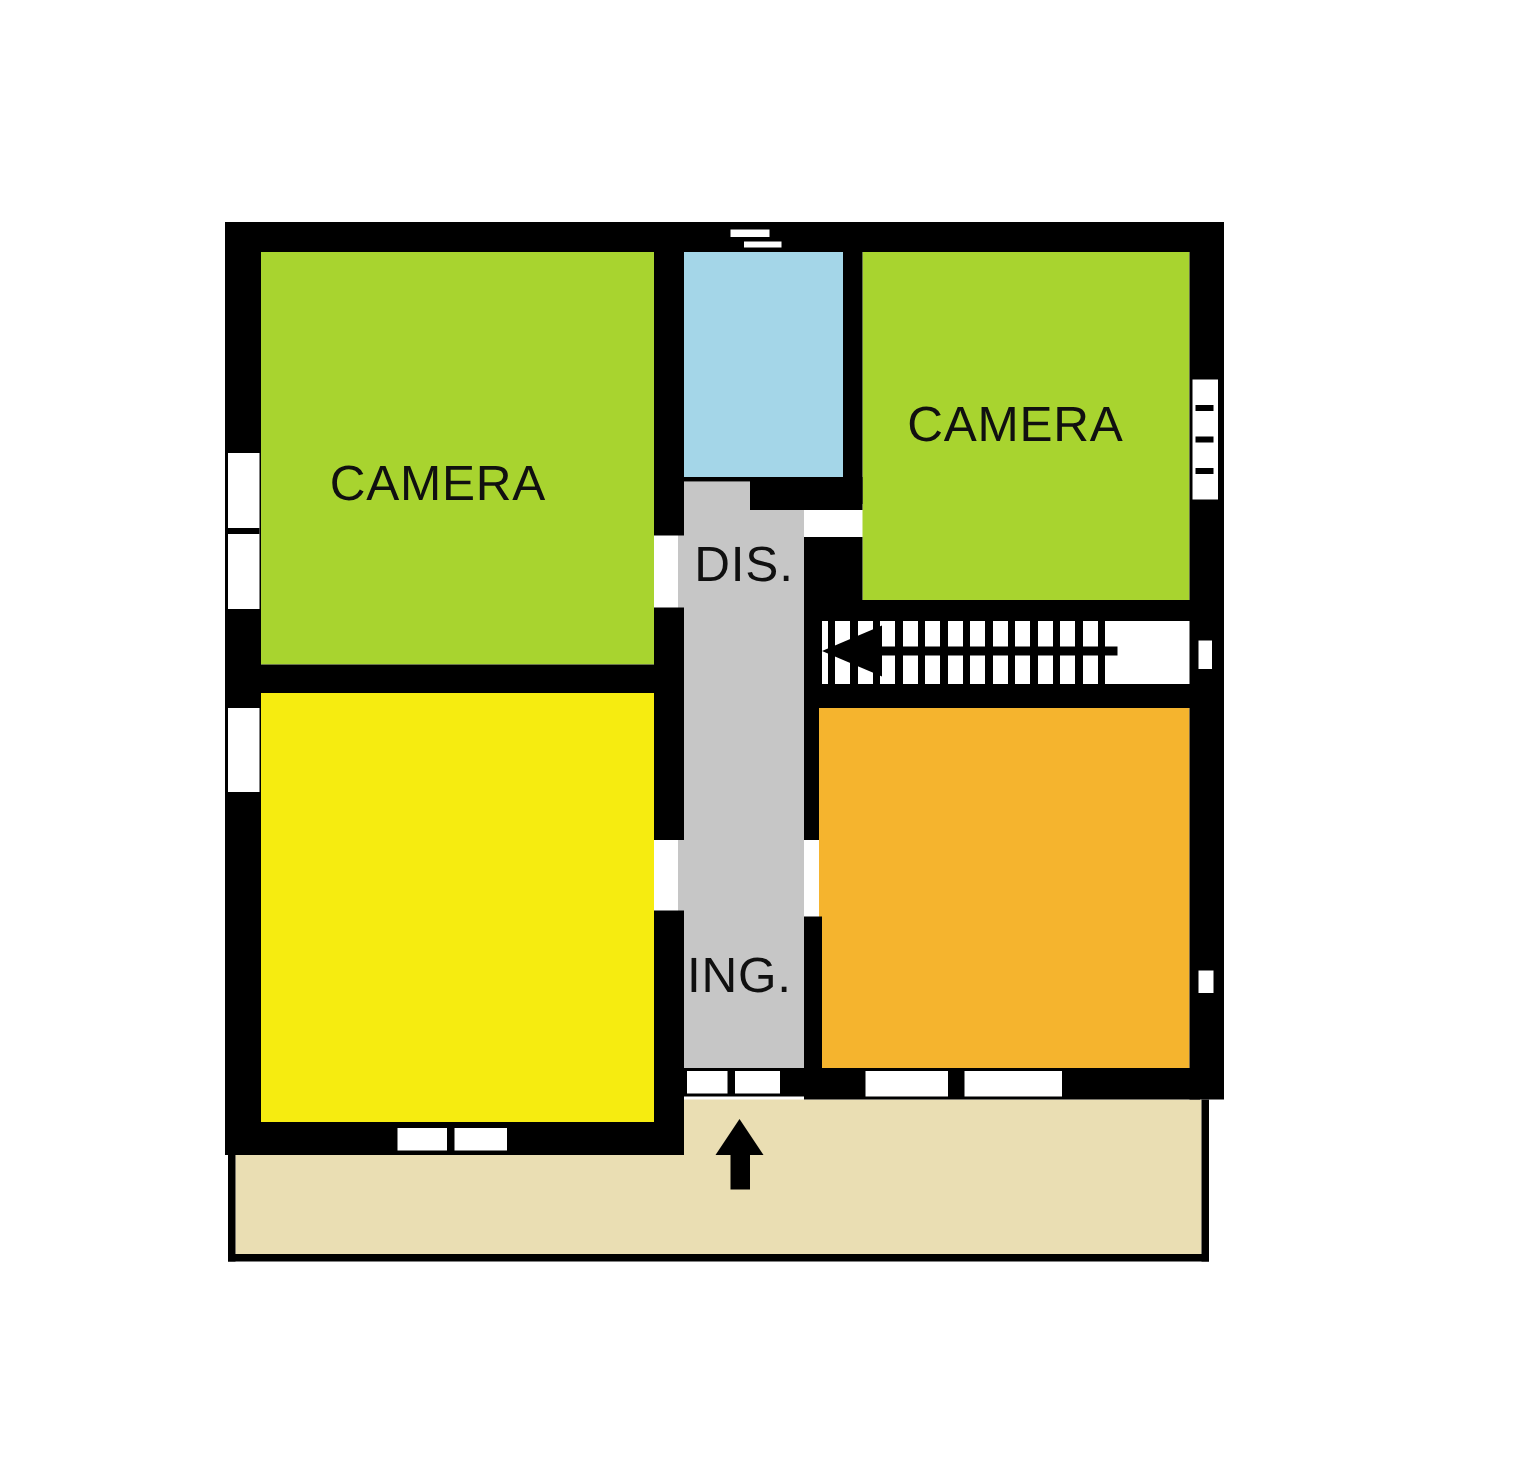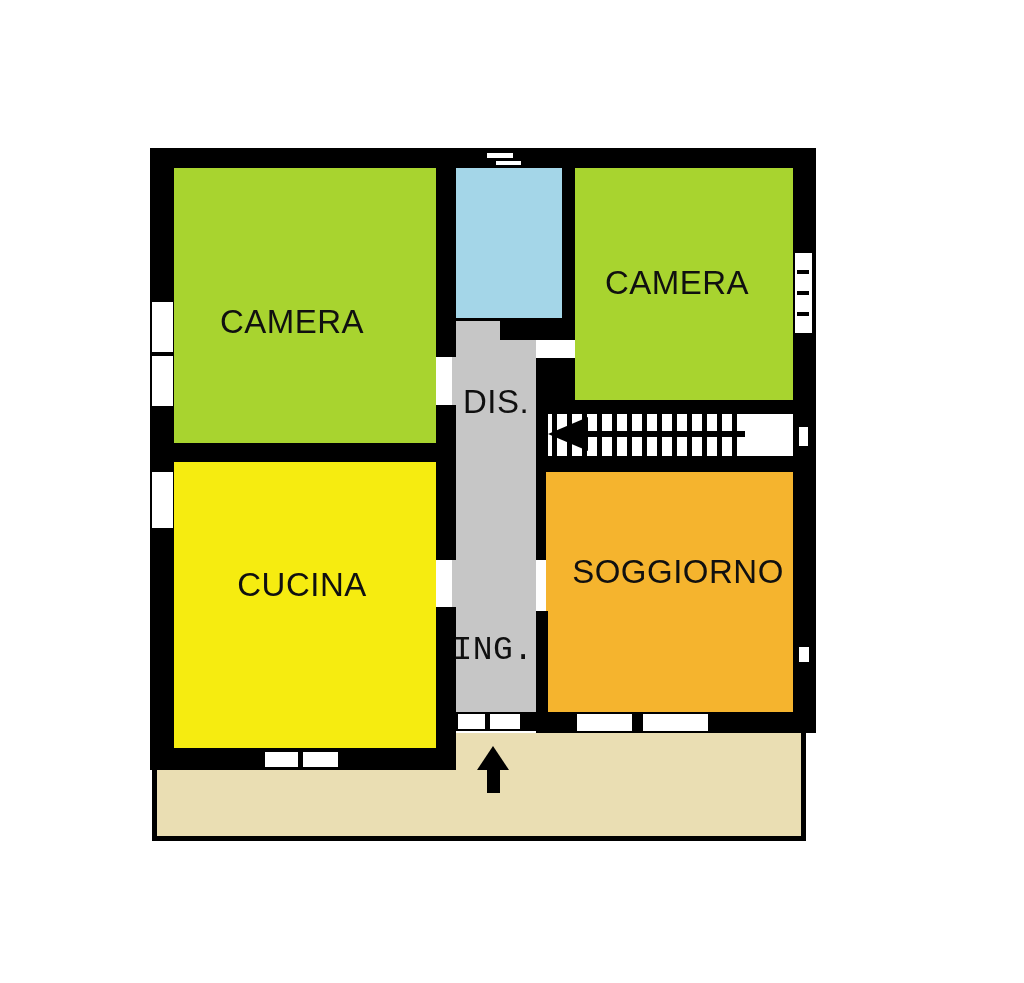--- a/index.html
+++ b/index.html
@@ -91,18 +91,16 @@
 
   <div class="treads" style="left:552px;top:414px;width:190px;height:42px;"></div>
   <div class="thin" style="left:585px;top:431px;width:160px;height:6px;"></div>
   <div class="stairs-arrow" style="left:548px;top:417px;"></div>
 
   <div class="entry-arrow-head" style="left:477px;top:746px;"></div>
   <div class="thin" style="left:487px;top:770px;width:13px;height:23px;"></div>
 
   <div class="label" style="left:292px;top:322px;">CAMERA</div>
   <div class="label" style="left:677px;top:283px;">CAMERA</div>
-  <div class="label" style="left:496px;top:402px;">DIS.</div>
-  <div class="label" style="left:302px;top:585px;">CUCINA</div>
-  <div class="label" style="left:678px;top:572px;">SOGGIORNO</div>
-  <div class="label" style="left:493px;top:650px;font-family:Liberation Mono, monospace;">ING.</div>
+  <div class="label" style="left:496px;top:376px;">DIS.</div>
+  <div class="label" style="left:493px;top:650px;">ING.</div>
 
 </div>
 
 </body></html>

